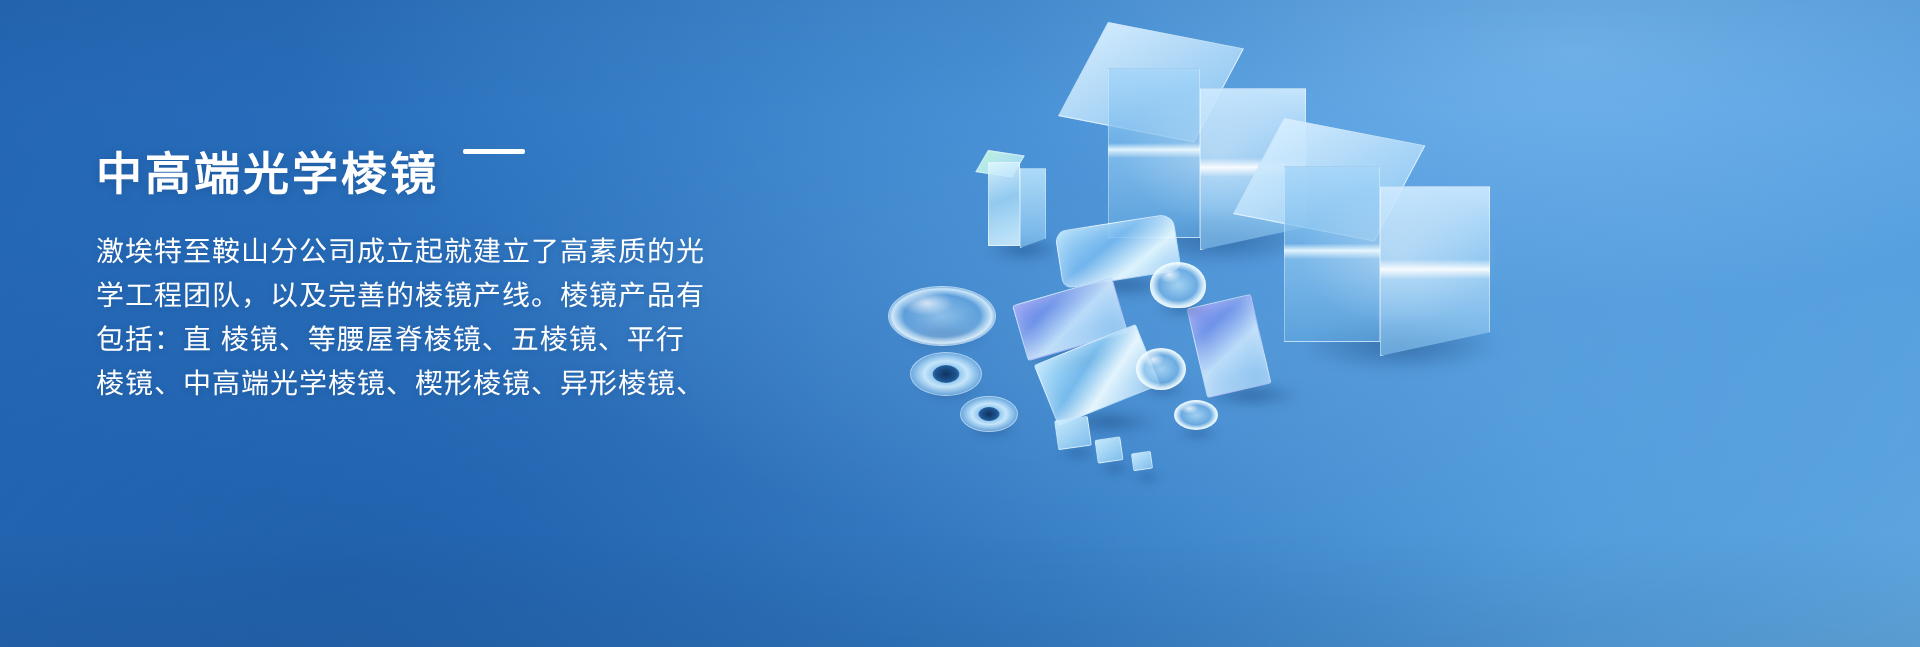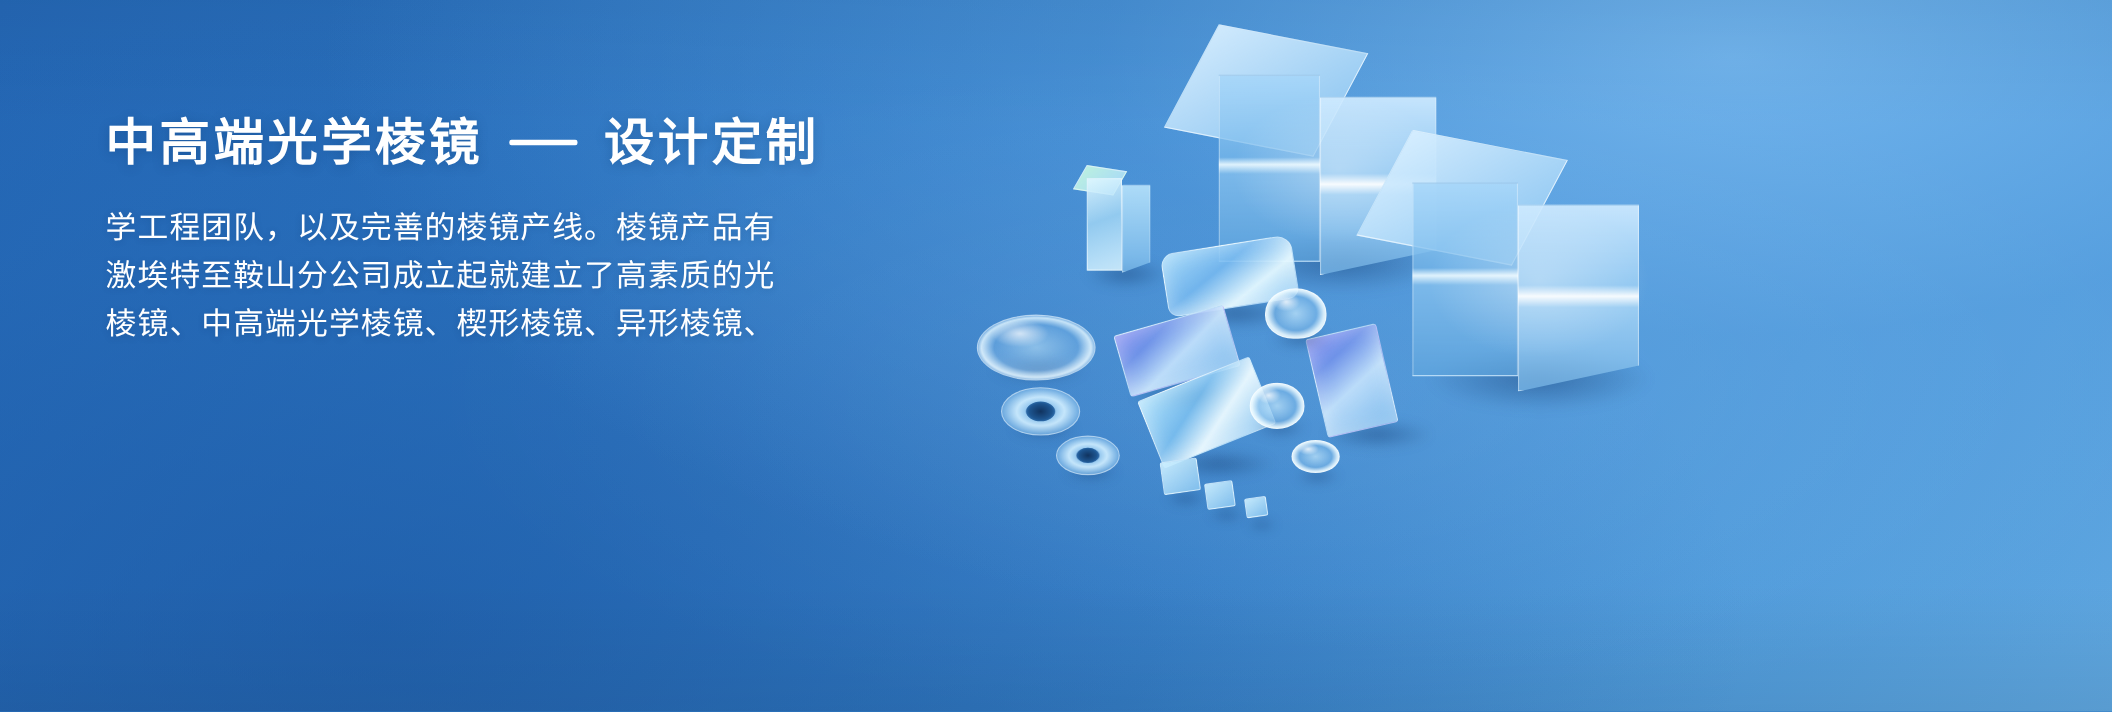--- a/index.html
+++ b/index.html
@@ -33,21 +33,21 @@
     position:absolute; left:96px; top:104px; width:740px; z-index:6;
   }
   .headline {
     display:flex; align-items:center; gap:20px;
     color:#ffffff;
     font-size:46px; font-weight:700; letter-spacing:3px;
     line-height:1.1;
     white-space:nowrap;
     text-shadow:0 2px 10px rgba(12,50,100,.28);
   }
-  .headline .seg { display:inline-block; }
+  .headline .seg { display:inline-block;margin-top:45px; }
   .headline .rule {
     display:inline-block;
     width:62px; height:5px; background:#ffffff; border-radius:2px;
     flex:0 0 auto; margin:0 4px;
   }
   .desc {
     margin-top:30px;
     color:#ffffff;
     font-size:28px;
     line-height:44px;
@@ -158,26 +158,26 @@
 </head>
 <body>
 
 <div class="banner">
 
   <div class="copy">
 
     <div class="headline">
       <span class="seg">中高端光学棱镜</span>
       <span class="rule"></span>
-      <span class="seg">设计定制</span>
     </div>
 
     <div class="desc">
+      <span class="line">激埃特至鞍山分公司成立起就建立了高素质的光</span>
       <span class="line">学工程团队，以及完善的棱镜产线。棱镜产品有</span>
-      <span class="line">激埃特至鞍山分公司成立起就建立了高素质的光</span>
+      <span class="line">包括：直  棱镜、等腰屋脊棱镜、五棱镜、平行</span>
       <span class="line">棱镜、中高端光学棱镜、楔形棱镜、异形棱镜、</span>
     </div>
 
   </div>
 
   <div class="scene">
 
     <div class="obj" style="left:262px; top:22px; width:230px; height:240px;">
       <div class="shadow" style="left:-6px; top:180px; width:250px; height:72px;"></div>
       <div class="cube" style="left:0; top:0; width:230px; height:240px;">

